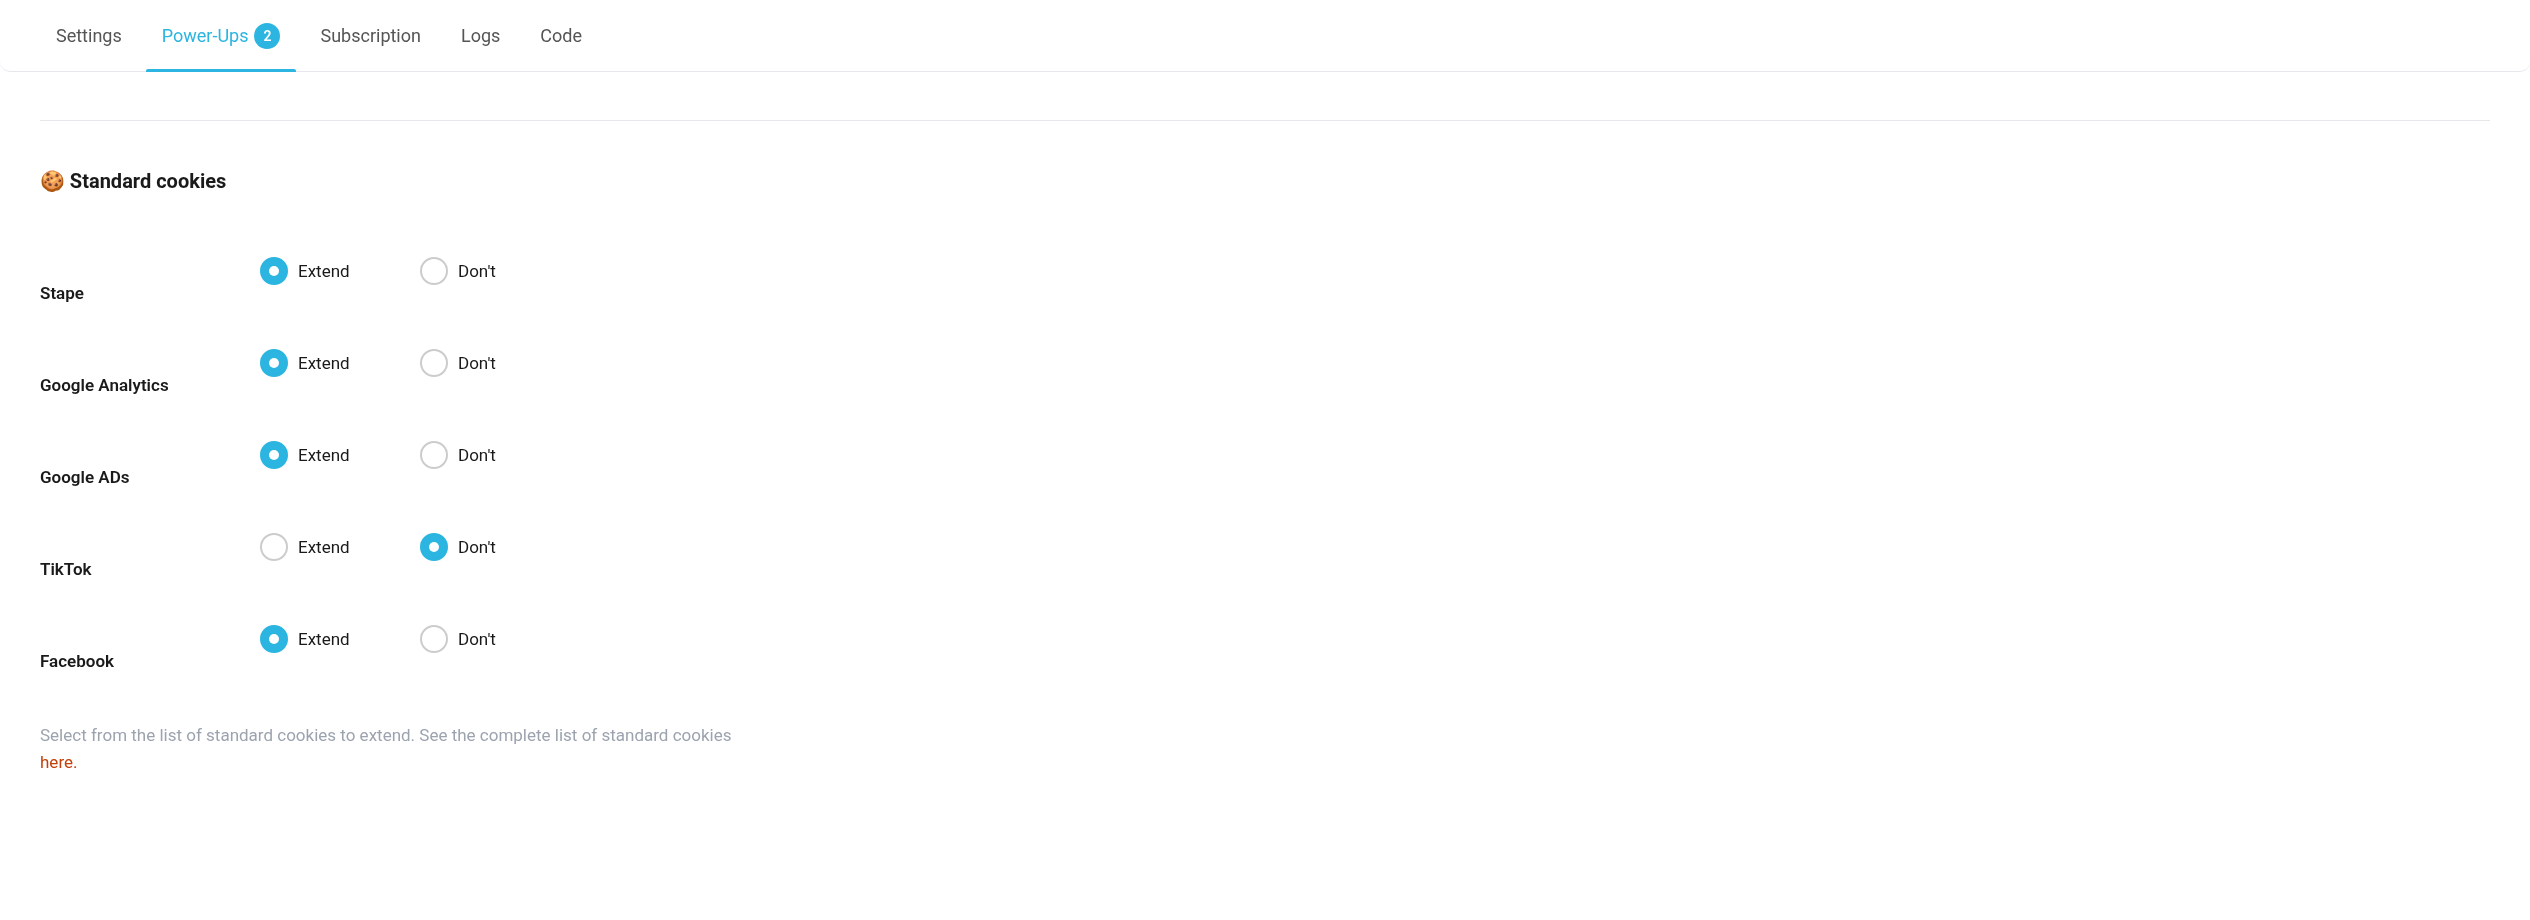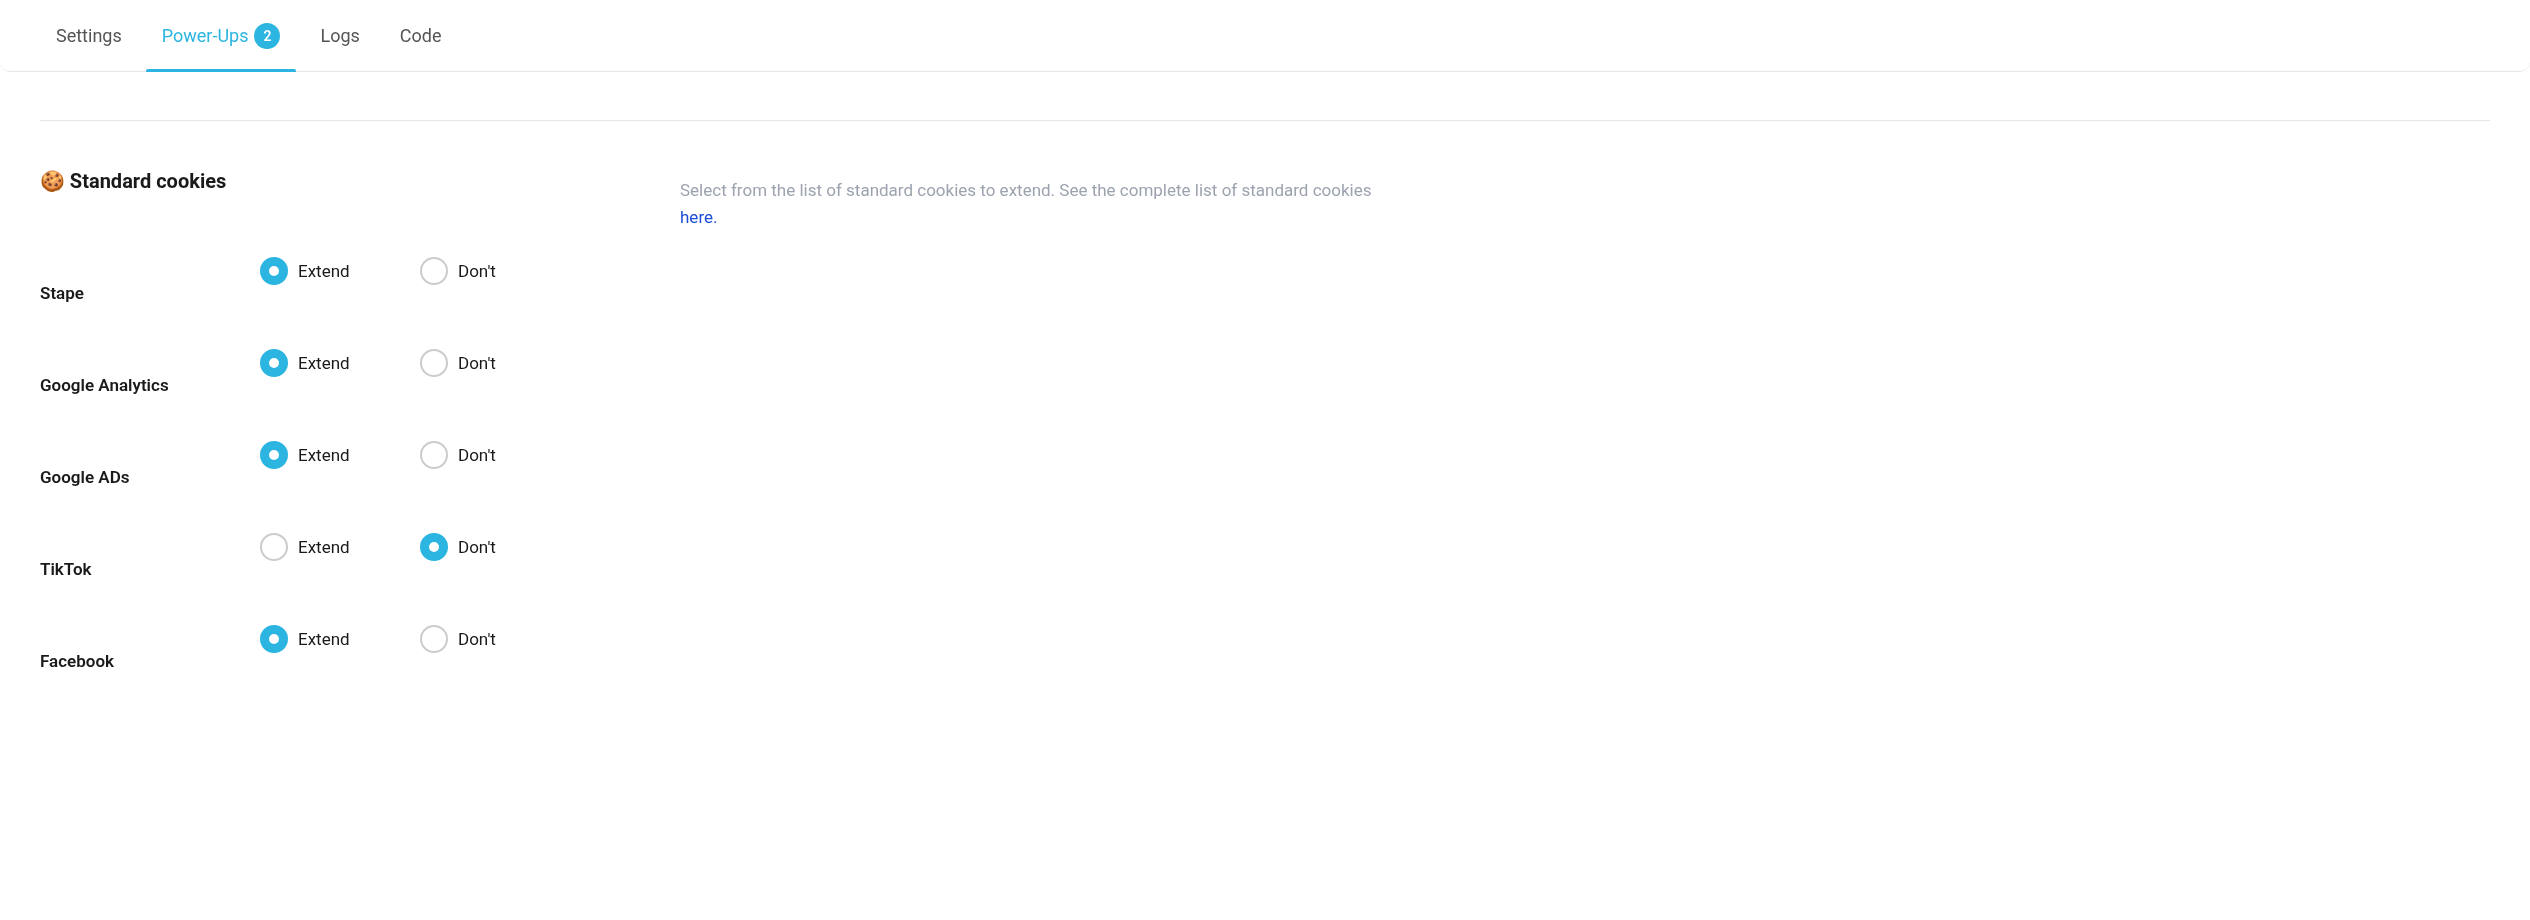--- a/index.html
+++ b/index.html
@@ -100,21 +100,22 @@
       font-weight: 700;
       color: #1a1a1a;
       margin-bottom: 32px;
       display: flex;
       align-items: center;
       gap: 8px;
     }
 
     .cookies-layout {
       display: flex;
-      gap: 60px;
+      gap: 29px;
+      flex-direction: column;
     }
 
     .cookies-table {
       flex: 0 0 auto;
       min-width: 580px;
     }
 
     .cookie-row {
       display: flex;
       align-items: center;
@@ -176,38 +177,41 @@
       max-width: 700px;
     }
 
     .info-text {
       font-size: 17px;
       color: #9ca3af;
       line-height: 1.6;
     }
 
     .info-link {
-      color: #1d4ed8;
+      color: #c2410c;
       text-decoration: none;
       cursor: pointer;
     }
   </style>
 </head>
 <body>
 
 <div class="page-container">
 
   <nav class="tab-nav">
 
   <div class="tab-item">
         <span>Settings</span>
       </div>
       <div class="tab-item active">
         <span>Power-Ups</span>
         <span class="tab-badge">2</span>
+      </div>
+      <div class="tab-item">
+        <span>Subscription</span>
       </div>
       <div class="tab-item">
         <span>Logs</span>
       </div>
       <div class="tab-item">
         <span>Code</span>
       </div>
     </nav>
 
   <div class="main-content">

